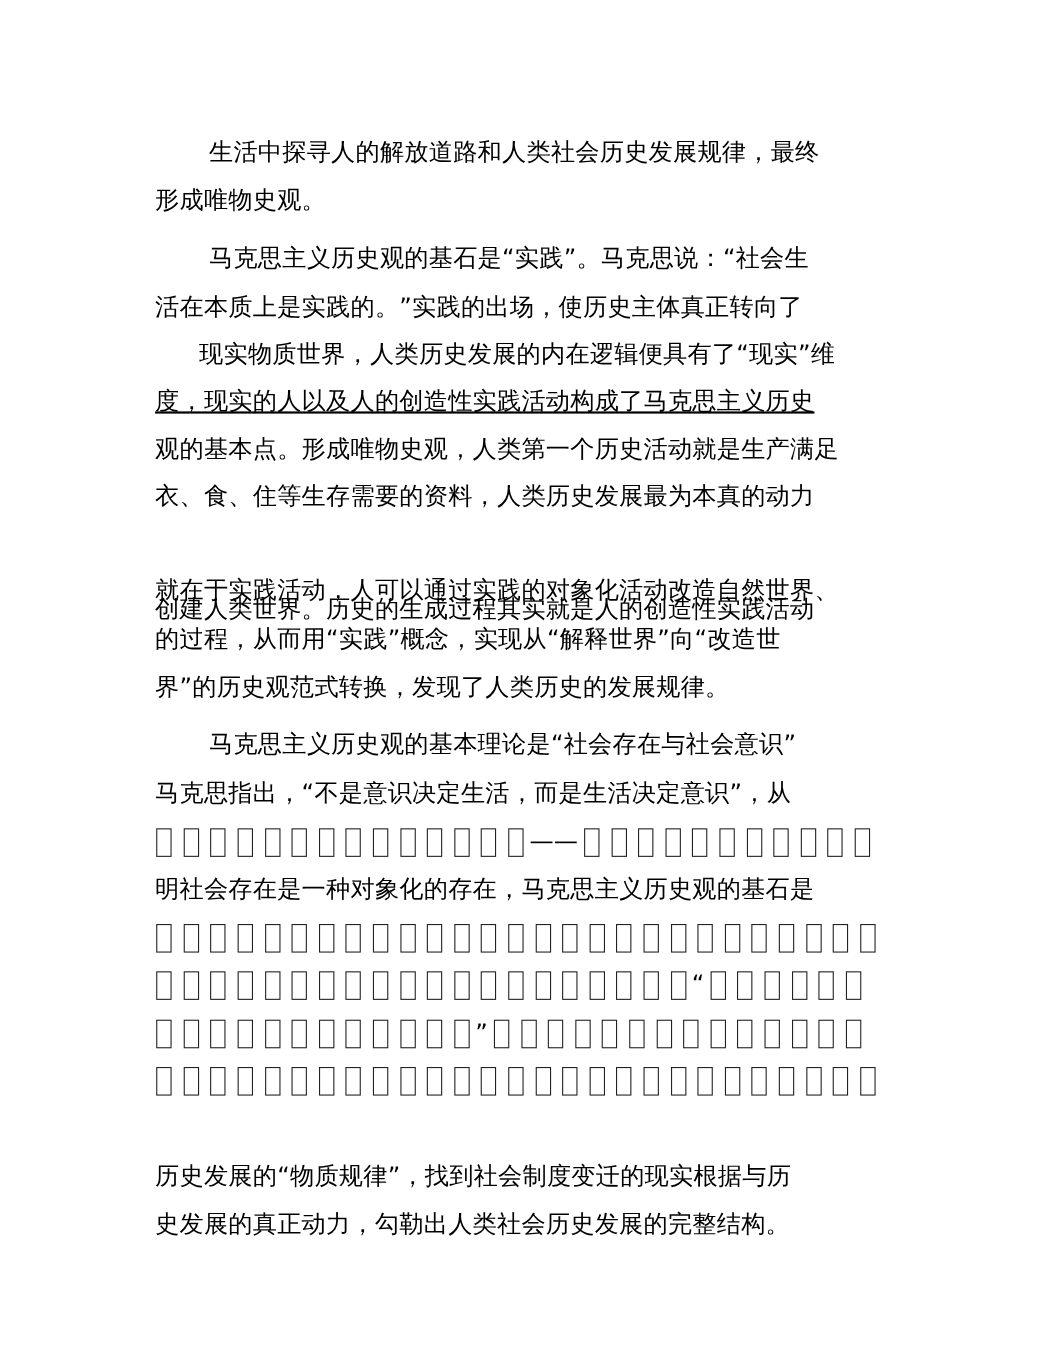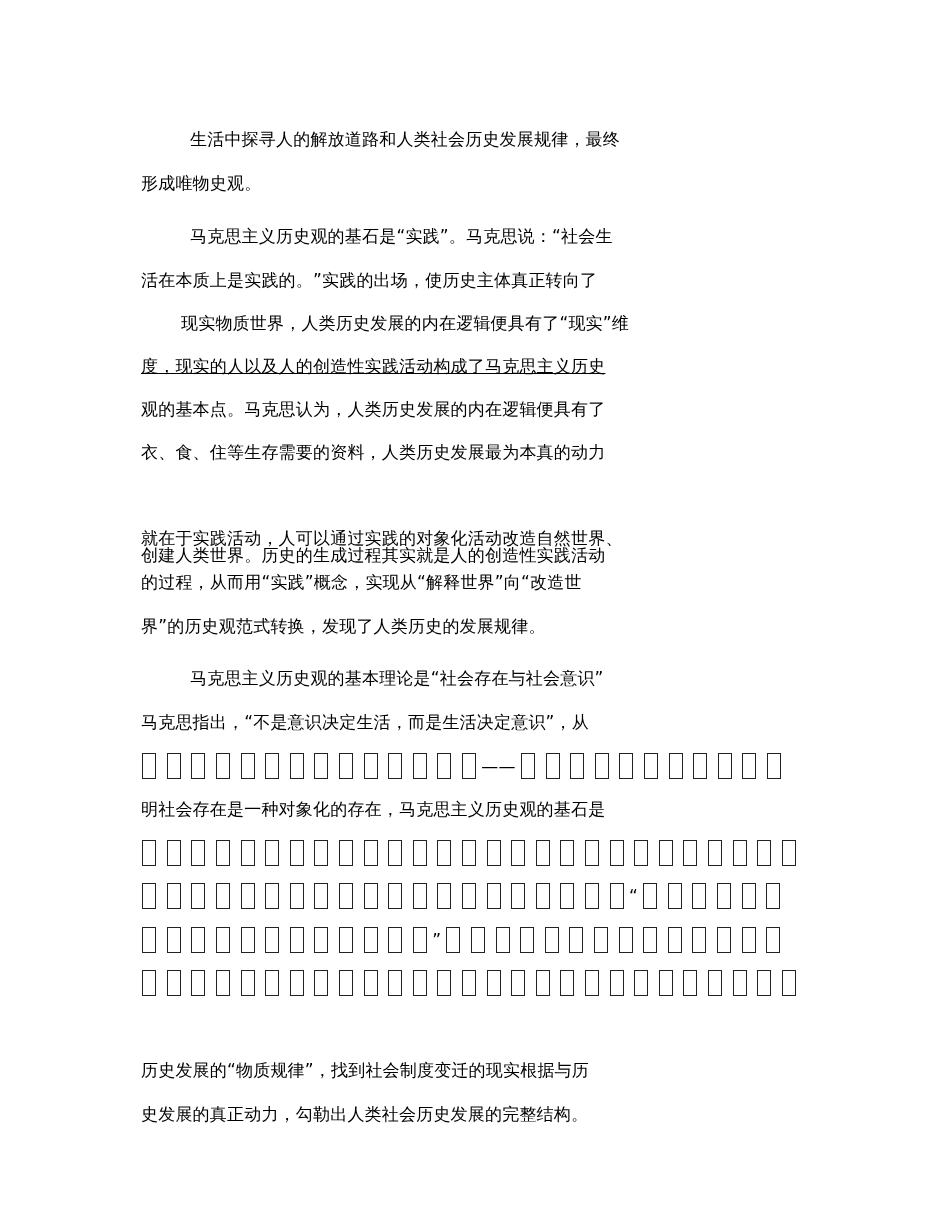--- a/index.html
+++ b/index.html
@@ -1,37 +1,37 @@
 <!DOCTYPE html>
 <html><head>
 <meta charset="utf-8">
 <style>
   html, body { margin:0; padding:0; background:#ffffff; }
   body { width:950px; height:1230px; position:relative; overflow:hidden;
          font-family:"DejaVu Sans", "Liberation Sans", sans-serif; color:#000; }
   .page { position:absolute; left:141px; top:117px; width:670px; }
-  .line { position:absolute; left:0; height:44px; line-height:44px; font-size:17px;
+  .line { position:absolute; left:0; height:44px; line-height:44px; font-size:22px;
           white-space:nowrap; letter-spacing:0.2px; }
   .indent { left:49px; }
   .tofu { display:inline-block; width:14px; height:26px; border:1.5px solid #222;
           box-sizing:border-box; margin:0 5.3px; vertical-align:-5px; }
   .tofu-row { display:flex; align-items:center; height:44px; }
   .tofu-row span.ch { display:inline-block; }
 </style>
 </head>
 <body>
 
 <div class="page" id="page">
     <div class="line indent" style="top: 0px;">生活中探寻人的解放道路和人类社会历史发展规律，最终</div>
     <div class="line" style="top: 44px;">形成唯物史观。</div>
     <div class="line indent" style="top: 97px;">马克思主义历史观的基石是“实践”。马克思说：“社会生</div>
     <div class="line" style="top: 141px;">活在本质上是实践的。”实践的出场，使历史主体真正转向了</div>
     <div class="line" style="top: 184px; margin-left: 40px;">现实物质世界，人类历史发展的内在逻辑便具有了“现实”维</div>
     <div class="line" style="top: 227px; text-decoration: underline;">度，现实的人以及人的创造性实践活动构成了马克思主义历史</div>
-    <div class="line" style="top: 270px;">观的基本点。马克思认为，人类历史发展的内在逻辑便具有了</div>
+    <div class="line" style="top: 270px;">观的基本点。形成唯物史观，人类第一个历史活动就是生产满足</div>
     <div class="line" style="top: 313px;">衣、食、住等生存需要的资料，人类历史发展最为本真的动力</div>
     <div class="line" style="top: 356px; margin-top: 43px;">就在于实践活动，人可以通过实践的对象化活动改造自然世界、</div>
     <div class="line" style="top: 400px; margin-top: 16px;">创建人类世界。历史的生成过程其实就是人的创造性实践活动</div>
     <div class="line" style="top: 443px;">的过程，从而用“实践”概念，实现从“解释世界”向“改造世</div>
     <div class="line" style="top: 487px;">界”的历史观范式转换，发现了人类历史的发展规律。</div>
     <div class="line indent" style="top: 539px;">马克思主义历史观的基本理论是“社会存在与社会意识”</div>
     <div class="line" style="top: 583px;">马克思指出，“不是意识决定生活，而是生活决定意识”，从</div>
     <div class="line" style="top: 670px;">明社会存在是一种对象化的存在，马克思主义历史观的基石是</div>
     <div class="line" style="top: 931px;">历史发展的“物质规律”，找到社会制度变迁的现实根据与历</div>
     <div class="line" style="top: 975px;">史发展的真正动力，勾勒出人类社会历史发展的完整结构。</div>

